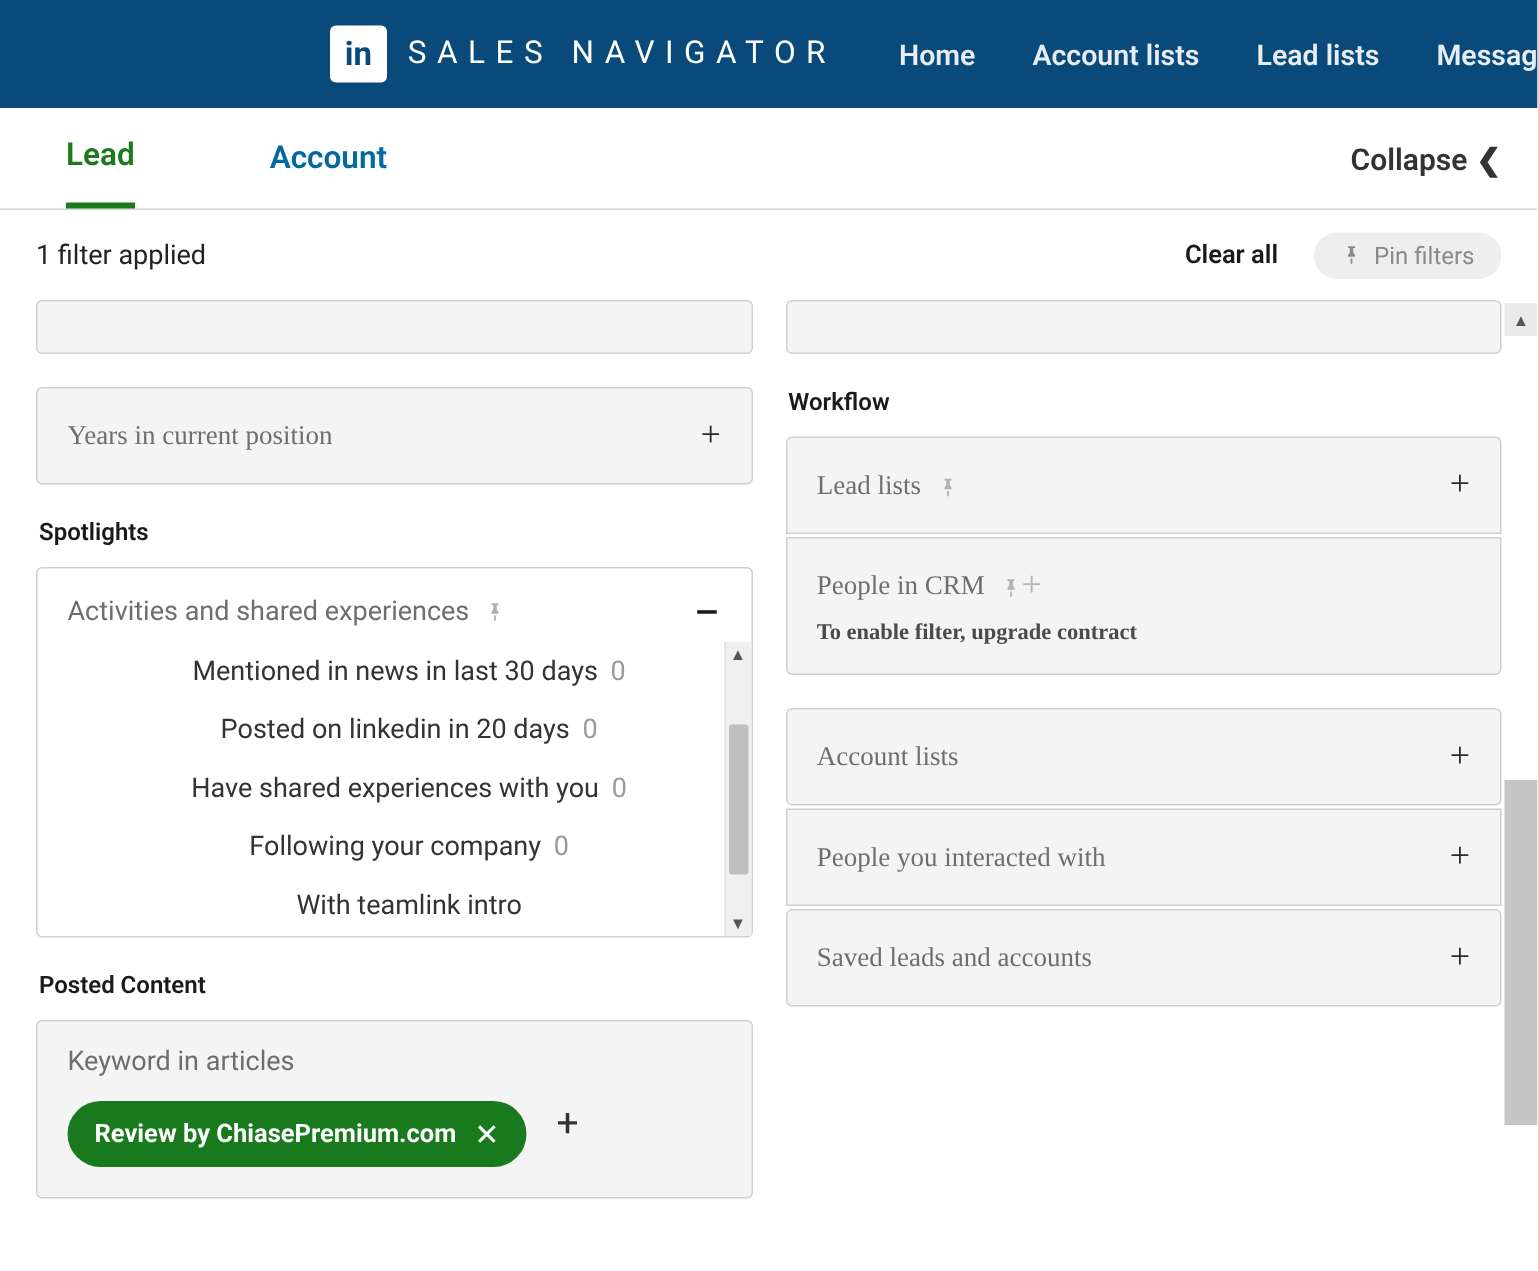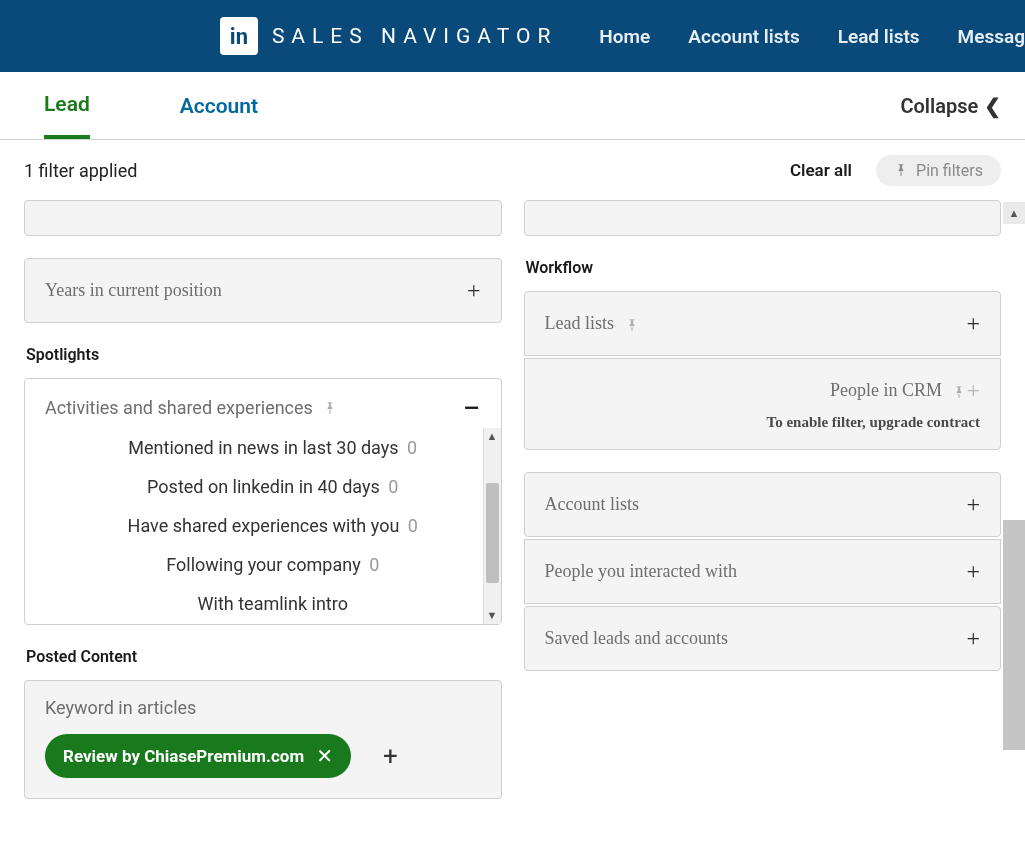--- a/index.html
+++ b/index.html
@@ -229,37 +229,37 @@
     border: 1px solid #cfcfcf;
     border-radius: 4px;
     background: #f4f4f4;
     padding: 16px 20px 20px 20px;
   }
   .keyword-card .label {
     font-size: 18px;
     color: #6e6e6e;
     margin-bottom: 16px;
   }
-  .chip-row { display: flex; align-items: center; gap: 32px; }
+  .chip-row { display: flex; gap: 20px; }
   .chip {
     background: #187a1d;
     color: #fff;
     border-radius: 22px;
     padding: 10px 18px;
     font-weight: 700;
     font-size: 17px;
     display: flex;
     align-items: center;
     gap: 12px;
   }
   .chip .x { font-weight: 400; font-size: 20px; cursor: pointer; }
   .chip-plus { font-size: 26px; color: #333; }
 
   
-  .filter-card.stack { flex-direction: column; align-items: flex-end; gap: 10px; }
+  .filter-card.stack { flex-direction: column; align-items: flex-start; gap: 10px; }
   .filter-card.stack .row1 { display: flex; justify-content: space-between; align-items: center; }
   .filter-card.stack .hint { font-size: 15px; font-weight: 600; color: #4a4a4a; }
 
   
   .rscroll-top-arrow {
     position: absolute;
     right: -24px;
     top: 2px;
     width: 22px; height: 22px;
     background: #eaeaea;
@@ -338,21 +338,21 @@
             <path d="M14 4v5l2 3v2H8v-2l2-3V4H8V2h8v2h-2zM11 16h2v6h-2v-6z"></path>
           </svg>
         <span class="minus">−</span>
       </div>
       <div class="option-list">
         <div class="opt first">
           <span>Mentioned in news in last 30 days</span>
           <span class="cnt">0</span>
         </div>
         <div class="opt">
-          <span>Posted on linkedin in 40 days</span>
+          <span>Posted on linkedin in 20 days</span>
           <span class="cnt">0</span>
         </div>
         <div class="opt">
           <span>Have shared experiences with you</span>
           <span class="cnt">0</span>
         </div>
         <div class="opt">
           <span>Following your company</span>
           <span class="cnt">0</span>
         </div>

